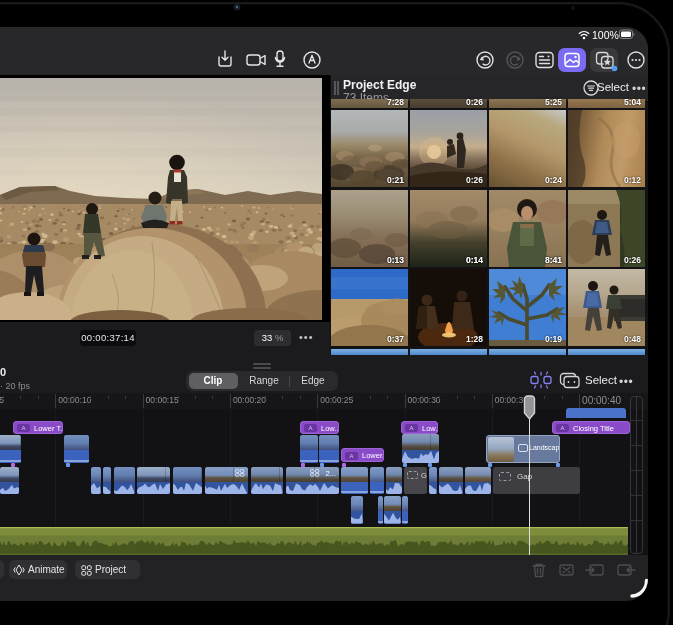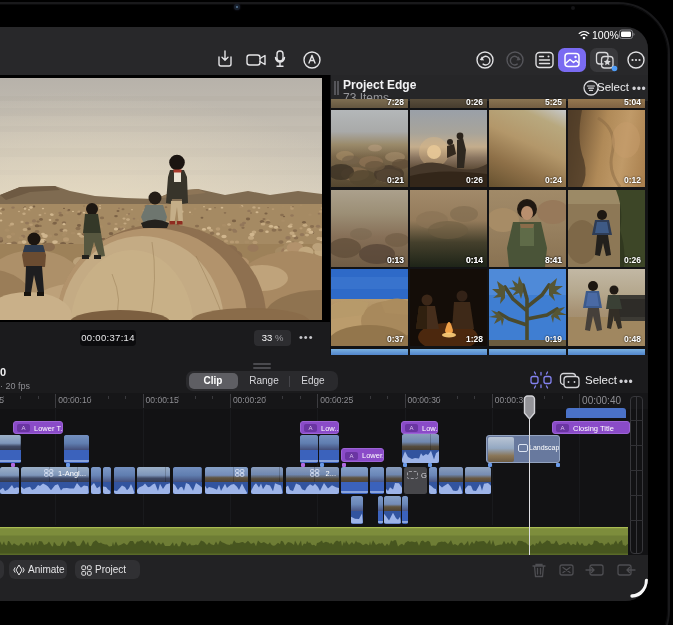--- a/index.html
+++ b/index.html
@@ -813,38 +813,20 @@
 <div class="abs" style="left:428px;top:462.5px;width:4px;height:4px;background:#6a9ae8;border-radius:1px"></div>
 <div class="abs" style="left:488px;top:462.5px;width:4px;height:4px;background:#6a9ae8;border-radius:1px"></div>
 <div class="abs" style="left:556px;top:462.5px;width:4px;height:4px;background:#6a9ae8;border-radius:1px"></div>
 <div class="abs" style="left:0px;top:466.5px;width:19px;height:27.5px;background:#3b62bc;border-radius:2.5px;overflow:hidden">
           <div style="position:absolute;left:0;top:0;width:100%;height:15.1px;background:linear-gradient(180deg,#9cb0c8 0%,#7e96ba 55%,#404a66 75%,#343a4e 100%);background-size:28px 100%;"></div>
           <svg style="position:absolute;left:0;top:15.1px" width="19" height="12.4" viewBox="0 0 19 12.4">
             <rect width="19" height="12.4" fill="#32549f"></rect>
             <polygon points="0,12.374999999999998 0,8.0 3,5.7 5,9.1 8,7.4 12,2.9 14,6.4 17,5.2 19,5.8 19,12.374999999999998" fill="#9db4e8"></polygon>
           </svg>
         </div>
-        <div class="abs" style="left:21px;top:466.5px;width:68px;height:27.5px;background:#3b62bc;border-radius:2.5px;overflow:hidden">
-          <div style="position:absolute;left:0;top:0;width:100%;height:15.1px;background:linear-gradient(180deg,#9cb0c8 0%,#7e96ba 55%,#404a66 75%,#343a4e 100%);background-size:28px 100%;"></div>
-          <div style="position:absolute;left:28px;top:0;width:1px;height:15.1px;background:#00000030"></div>
-          <div style="position:absolute;left:56px;top:0;width:1px;height:15.1px;background:#00000030"></div>
-          <svg style="position:absolute;left:0;top:15.1px" width="68" height="12.4" viewBox="0 0 68 12.4">
-            <rect width="68" height="12.4" fill="#32549f"></rect>
-            <polygon points="0,12.374999999999998 0,4.5 3,7.0 5,5.7 9,4.8 11,8.0 14,6.8 17,3.0 19,4.1 22,1.5 25,3.0 27,4.5 30,8.2 34,3.3 37,2.3 40,8.4 42,6.3 46,6.0 49,6.6 53,6.5 56,1.1 60,5.7 63,3.5 67,4.2 68,12.374999999999998" fill="#9db4e8"></polygon>
-          </svg>
-          <svg style="position:absolute;right:35px;top:2.5px" width="10" height="8" viewBox="0 0 10 8">
-            <g fill="none" stroke="#dfe6f8" stroke-width="0.9">
-              <rect x="0.6" y="0.6" width="3.4" height="2.8" rx="0.7"></rect>
-              <rect x="5.4" y="0.6" width="3.4" height="2.8" rx="0.7"></rect>
-              <rect x="0.6" y="4.4" width="3.4" height="2.8" rx="0.7"></rect>
-              <rect x="5.4" y="4.4" width="3.4" height="2.8" rx="0.7"></rect>
-            </g>
-          </svg>
-          <div style="position:absolute;right:3px;top:2px;color:#fff;font-size:7.5px;white-space:nowrap">1-Angl...</div>
-        </div>
         <div class="abs" style="left:91px;top:466.5px;width:10px;height:27.5px;background:#3b62bc;border-radius:2.5px;overflow:hidden">
           <div style="position:absolute;left:0;top:0;width:100%;height:15.1px;background:linear-gradient(180deg,#7e9ac8 0%,#6a87b8 55%,#4a5684 100%);background-size:28px 100%;"></div>
           <svg style="position:absolute;left:0;top:15.1px" width="10" height="12.4" viewBox="0 0 10 12.4">
             <rect width="10" height="12.4" fill="#32549f"></rect>
             <polygon points="0,12.374999999999998 0,4.1 3,0.9 6,6.3 9,4.3 10,12.374999999999998" fill="#9db4e8"></polygon>
           </svg>
         </div>
         <div class="abs" style="left:103px;top:466.5px;width:8px;height:27.5px;background:#3b62bc;border-radius:2.5px;overflow:hidden">
           <div style="position:absolute;left:0;top:0;width:100%;height:15.1px;background:linear-gradient(180deg,#7e9ac8 0%,#6a87b8 55%,#4a5684 100%);background-size:28px 100%;"></div>
           <svg style="position:absolute;left:0;top:15.1px" width="8" height="12.4" viewBox="0 0 8 12.4">
@@ -950,20 +932,24 @@
         <div class="abs" style="left:465px;top:466.5px;width:26px;height:27.5px;background:#3b62bc;border-radius:2.5px;overflow:hidden">
           <div style="position:absolute;left:0;top:0;width:100%;height:15.1px;background:linear-gradient(180deg,#92a6c2 0%,#768cb2 52%,#6c5a42 75%,#544838 100%);background-size:28px 100%;"></div>
           <svg style="position:absolute;left:0;top:15.1px" width="26" height="12.4" viewBox="0 0 26 12.4">
             <rect width="26" height="12.4" fill="#32549f"></rect>
             <polygon points="0,12.374999999999998 0,7.0 3,3.5 6,3.7 8,8.5 11,8.9 15,2.0 17,8.8 19,1.8 23,1.0 26,3.8 26,12.374999999999998" fill="#9db4e8"></polygon>
           </svg>
         </div>
 <div class="abs" style="left:404px;top:466.5px;width:23px;height:27.5px;background:#47474b;border-radius:2.5px;overflow:hidden">
 <div style="position:absolute;left:3px;top:4px;width:11px;height:8px;border:1px dashed #9a9aa0;border-radius:2px"></div>
 <div style="position:absolute;left:17px;top:4px;color:#d8d8dc;font-size:7.5px">G</div>
+        </div>
+<div class="abs" style="left:493px;top:466.5px;width:87px;height:27.5px;background:#3e3e42;border-radius:2.5px;overflow:hidden">
+<div style="position:absolute;left:6px;top:5px;width:12px;height:9px;border:1px dashed #9a9aa0;border-radius:2px"></div>
+<div style="position:absolute;left:24px;top:5px;color:#d8d8dc;font-size:8px">Gap</div>
         </div>
 <div class="abs" style="left:351px;top:496px;width:12px;height:28px;background:#3b62bc;border-radius:2.5px;overflow:hidden">
           <div style="position:absolute;left:0;top:0;width:100%;height:15.4px;background:linear-gradient(180deg,#7e9ac8 0%,#6a87b8 55%,#4a5684 100%);background-size:28px 100%;"></div>
           <svg style="position:absolute;left:0;top:15.4px" width="12" height="12.6" viewBox="0 0 12 12.6">
             <rect width="12" height="12.6" fill="#32549f"></rect>
             <polygon points="0,12.599999999999998 0,5.7 4,7.7 8,8.1 11,2.4 12,12.599999999999998" fill="#9db4e8"></polygon>
           </svg>
         </div>
 <div class="abs" style="left:378px;top:496px;width:5px;height:28px;background:#3b62bc;border-radius:2.5px;overflow:hidden">
           <div style="position:absolute;left:0;top:0;width:100%;height:15.4px;background:linear-gradient(180deg,#7e9ac8 0%,#6a87b8 55%,#4a5684 100%);background-size:28px 100%;"></div>

